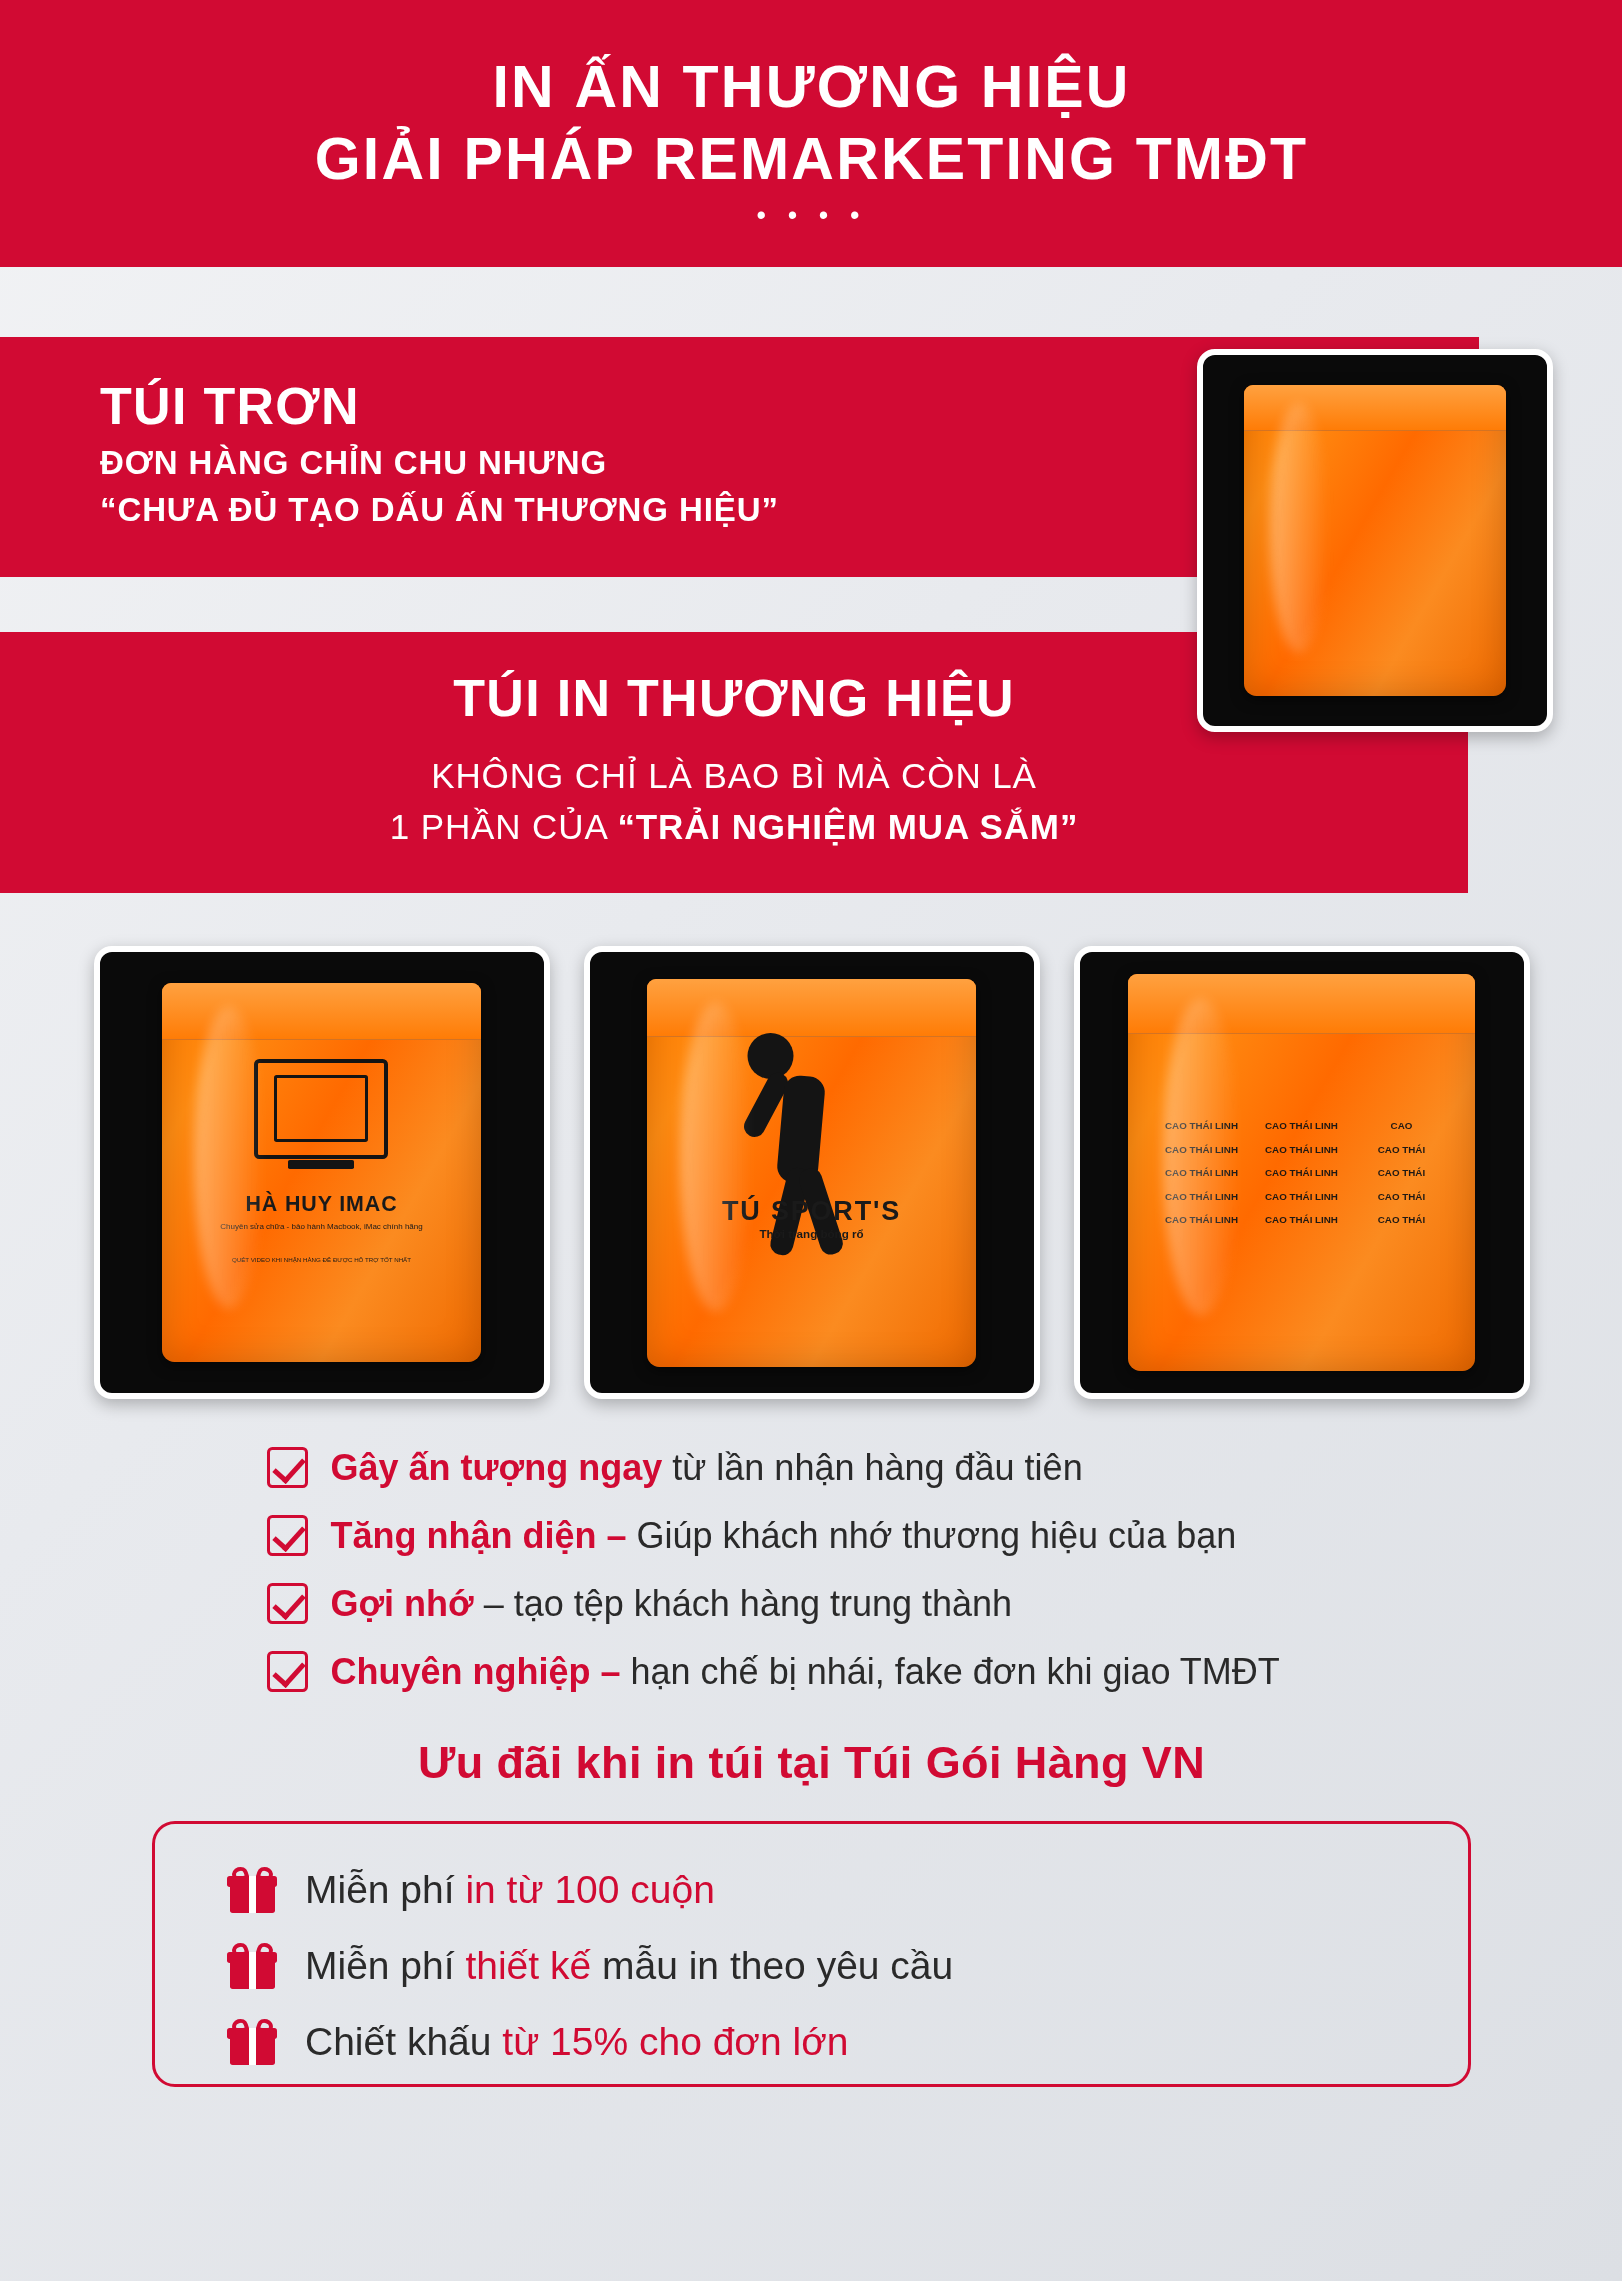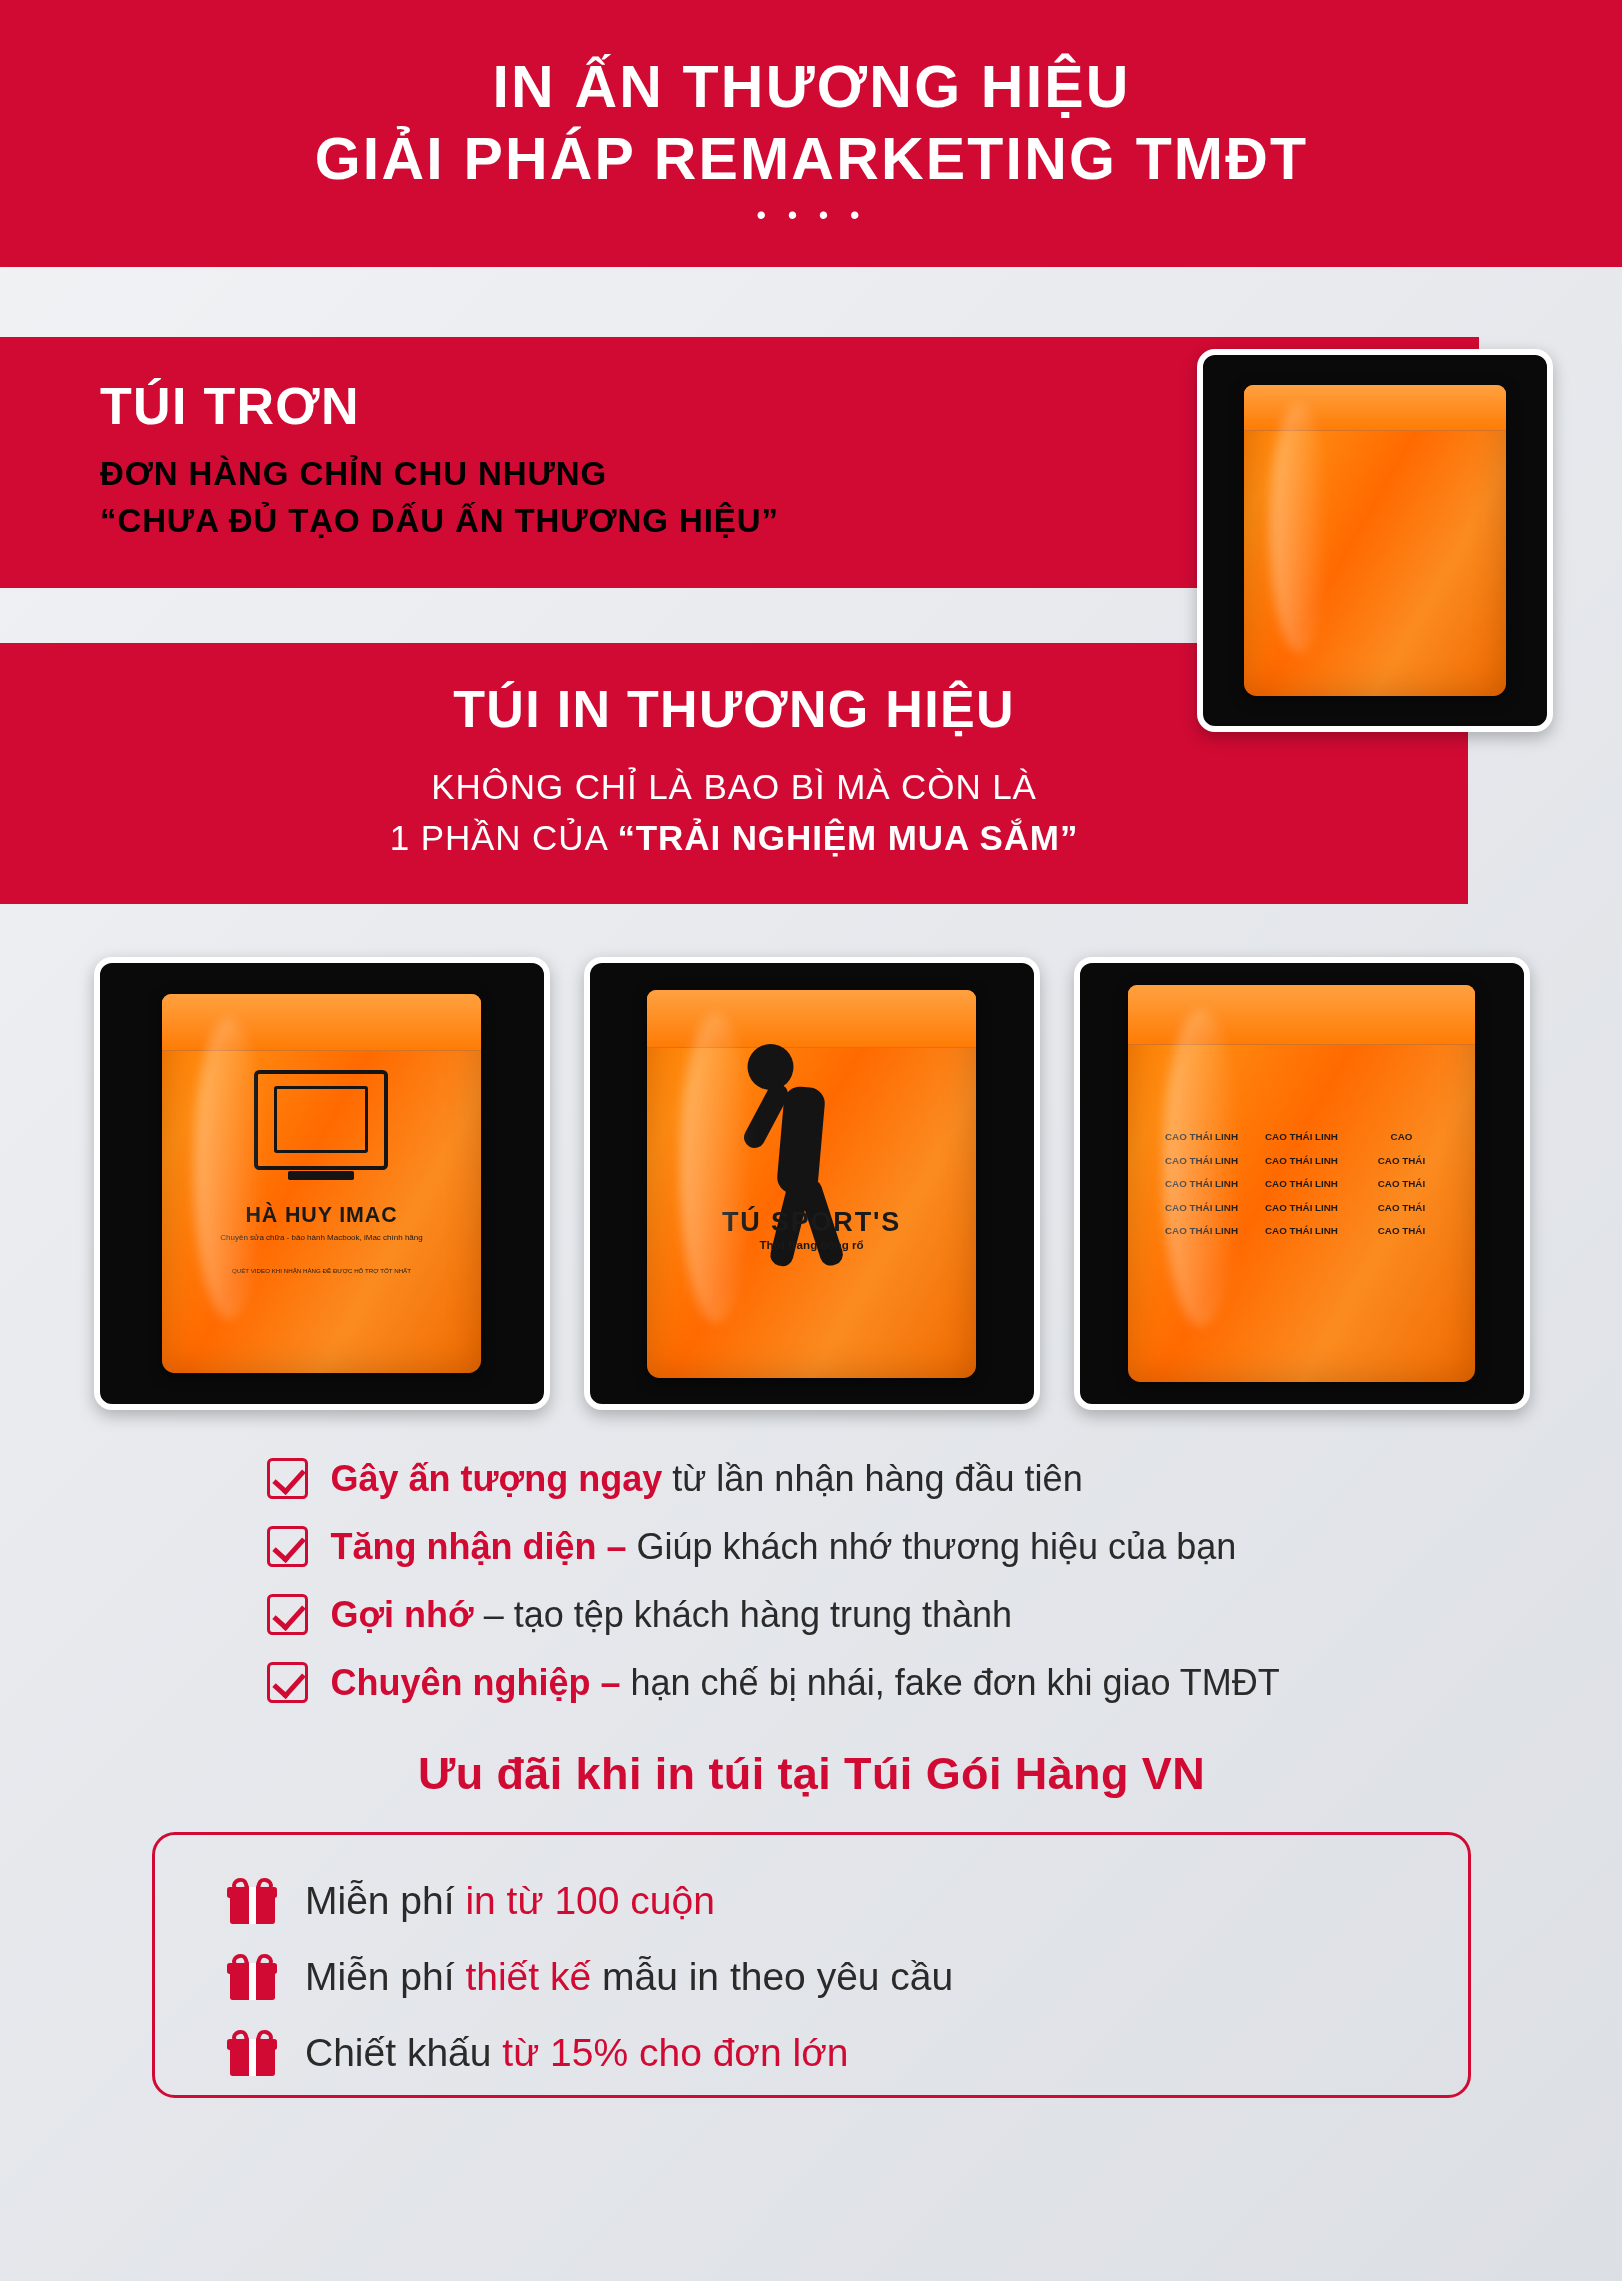--- a/index.html
+++ b/index.html
@@ -44,24 +44,24 @@
     background: #d10a33;
     padding: 39px 53px 43px 100px;
     width: 1479px;
     min-height: 237px;
   }
   .band-plain h2 {
     color: #ffffff;
     font-size: 52px;
     font-weight: bold;
     letter-spacing: 1.3px;
-    margin-bottom: 15px;
+    margin-bottom: 4px;
   }
   .band-plain p {
-    color: #000000;
+    color: #ffffff;
     font-size: 33px;
     font-weight: bold;
     letter-spacing: 0.9px;
     line-height: 1.42;
   }
 
   .photo {
     background: #0a0a0a;
     border: 6.2px solid #ffffff;
     border-radius: 18px;

